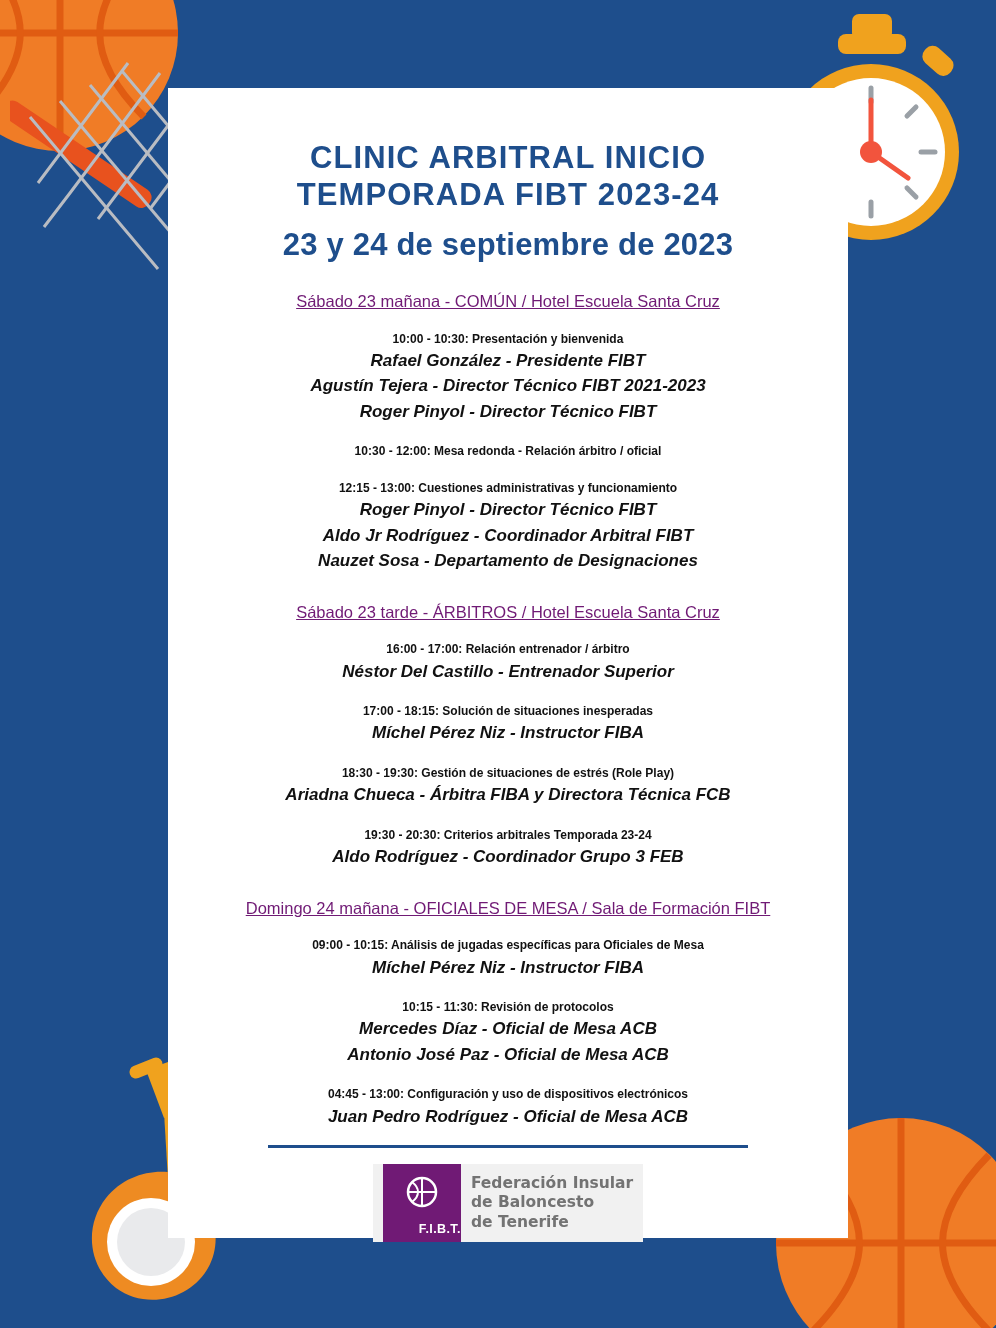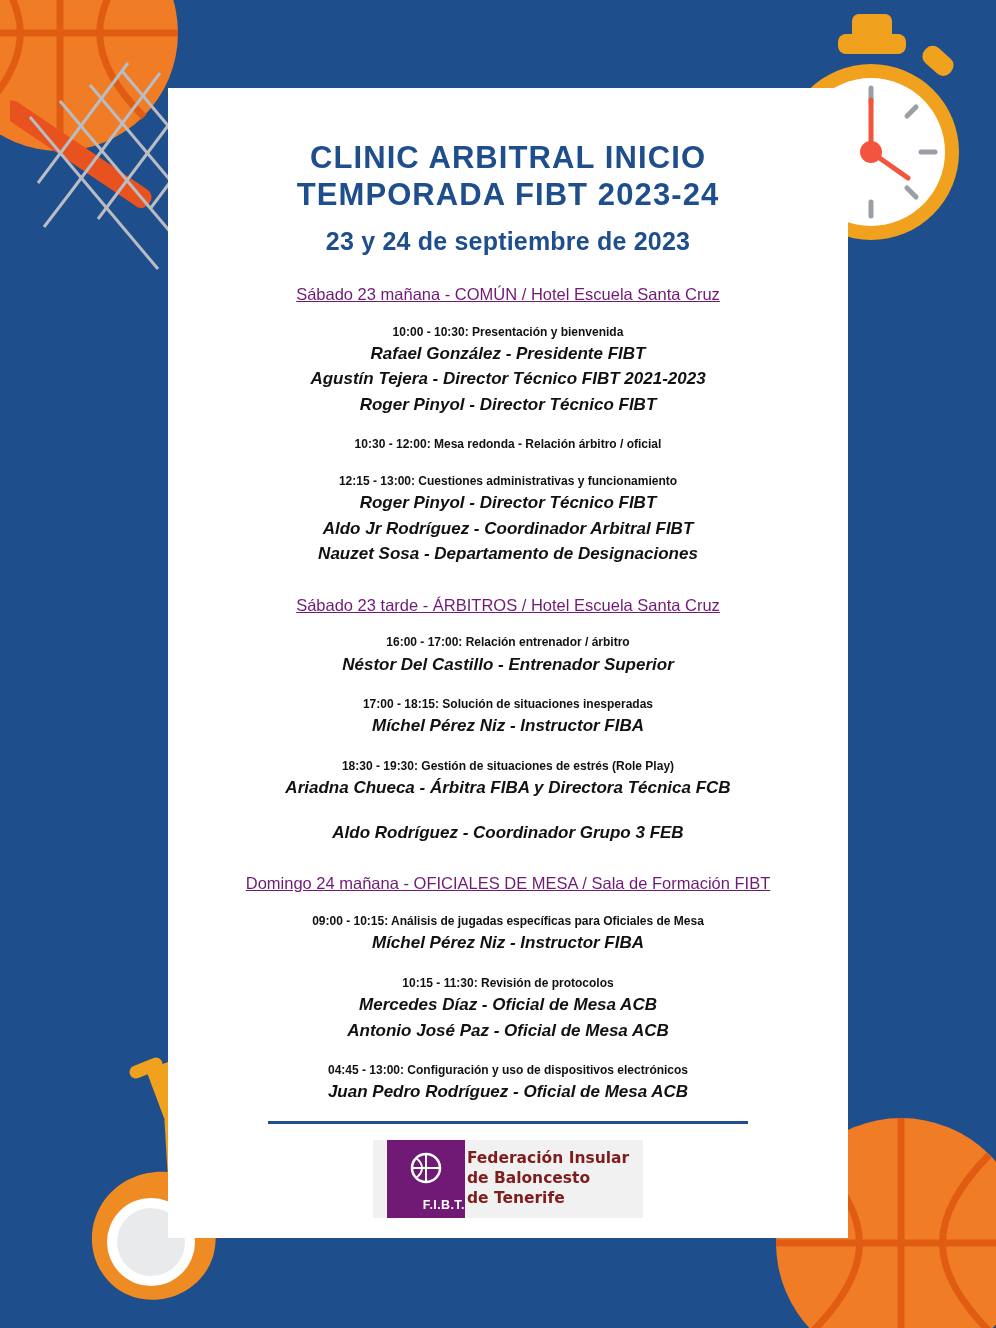--- a/index.html
+++ b/index.html
@@ -59,21 +59,21 @@
     color: #1e4e8c;
     font-size: 31px;
     font-weight: bold;
     letter-spacing: 1.1px;
     line-height: 1.18;
     margin: 0;
   }
 
   .subtitle {
     color: #1e4e8c;
-    font-size: 25px;
+    font-size: 31px;
     font-weight: bold;
     margin: 14px 0 12px 0;
     letter-spacing: 0.2px;
   }
 
   .section-head {
     color: #701a75;
     font-size: 16.5px;
     font-weight: normal;
     text-decoration: underline;
@@ -135,22 +135,22 @@
     bottom: 6px;
     left: 0;
     right: 0;
     color: #ffffff;
     font-size: 12.5px;
     font-weight: bold;
     letter-spacing: 0.4px;
   }
   .logo-text {
     text-align: left;
-    padding-left: 2px;
-    color: #7f1d1d;
+    padding-left: 10px;
+    color: #737373;
     font-size: 15.5px;
     font-weight: bold;
     line-height: 1.28;
     font-family: "DejaVu Sans", sans-serif;
   }
 </style>
 </head>
 <body>
 
 <div class="poster-bg"></div>
@@ -259,20 +259,21 @@
       <div class="slot-title">17:00 - 18:15: Solución de situaciones inesperadas</div>
       <div class="slot-person">Míchel Pérez Niz - Instructor FIBA</div>
     </div>
 
     <div class="slot">
       <div class="slot-title">18:30 - 19:30: Gestión de situaciones de estrés (Role Play)</div>
       <div class="slot-person">Ariadna Chueca - Árbitra FIBA y Directora Técnica FCB</div>
     </div>
 
     <div class="slot">
+      <div class="slot-title">19:30 - 20:30: Criterios arbitrales Temporada 23-24</div>
       <div class="slot-person">Aldo Rodríguez - Coordinador Grupo 3 FEB</div>
     </div>
   </div>
 
   <div class="section">
     <div class="section-head">Domingo 24 mañana - OFICIALES DE MESA / Sala de Formación FIBT</div>
 
     <div class="slot">
       <div class="slot-title">09:00 - 10:15: Análisis de jugadas específicas para Oficiales de Mesa</div>
       <div class="slot-person">Míchel Pérez Niz - Instructor FIBA</div>

